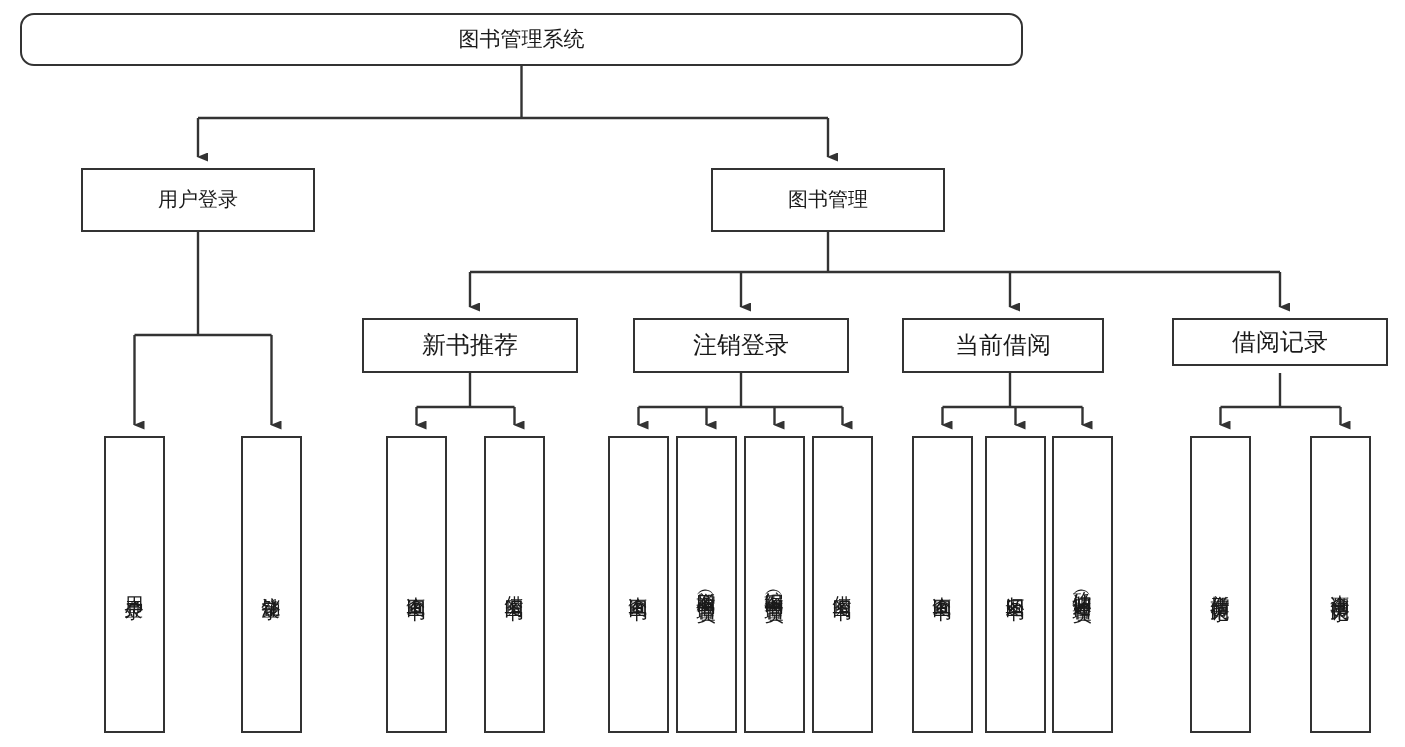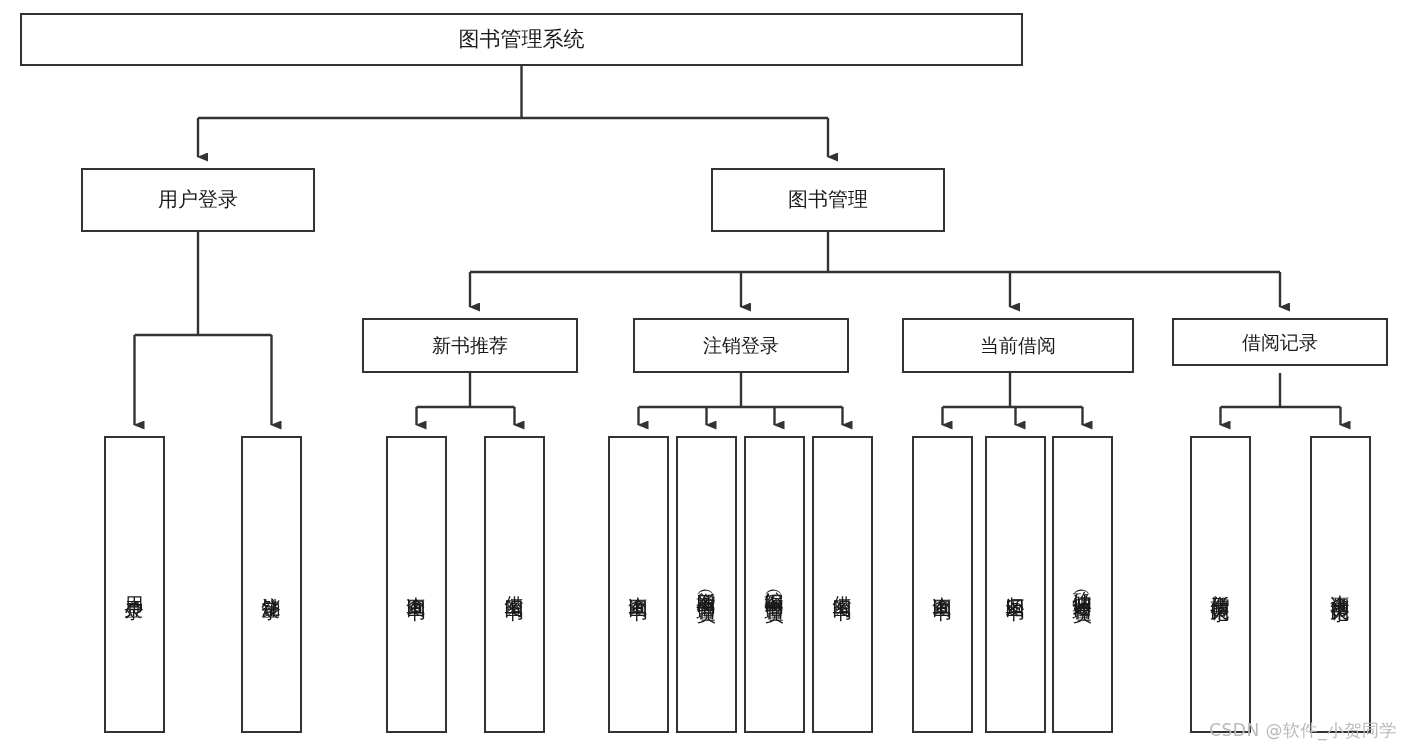--- a/index.html
+++ b/index.html
@@ -31,26 +31,27 @@
     box-sizing: border-box;
     background: #ffffff;
     border: 2px solid #333333;
     display: flex;
     align-items: center;
     justify-content: center;
     color: #1a1a1a;
   }
   .node.root {
     font-size: 21px;
+    border-radius: 14px;
   }
   .node.lvl2 {
     font-size: 20px;
   }
   .node.lvl3 {
-    font-size: 19px;
+    font-size: 24px;
   }
   .node.leaf {
     font-size: 19px;
   }
   .node-label {
     text-align: center;
     line-height: 1.18;
     white-space: pre;
   }
   .node.leaf .node-label {
@@ -126,21 +127,21 @@
       </div>
       <div class="node lvl2" style="left: 711px; top: 168px; width: 234px; height: 64px;">
         <span class="node-label">图书管理</span>
       </div>
       <div class="node lvl3" style="left: 362px; top: 318px; width: 216px; height: 55px;">
         <span class="node-label">新书推荐</span>
       </div>
       <div class="node lvl3" style="left: 633px; top: 318px; width: 216px; height: 55px;">
         <span class="node-label">注销登录</span>
       </div>
-      <div class="node lvl3" style="left: 902px; top: 318px; width: 232px; height: 55px;">
+      <div class="node lvl3" style="left: 902px; top: 318px; width: 202px; height: 55px;">
         <span class="node-label">当前借阅</span>
       </div>
       <div class="node lvl3" style="left: 1172px; top: 318px; width: 216px; height: 48px;">
         <span class="node-label">借阅记录</span>
       </div>
       <div class="node leaf" style="left: 104px; top: 436px; width: 61px; height: 297px;">
         <span class="node-label">用户登录</span>
       </div>
       <div class="node leaf" style="left: 241px; top: 436px; width: 61px; height: 297px;">
         <span class="node-label">注销登录</span>
@@ -173,14 +174,13 @@
         <span class="node-label">确认归还（管理员）</span>
       </div>
       <div class="node leaf" style="left: 1190px; top: 436px; width: 61px; height: 297px;">
         <span class="node-label">新增借阅记录</span>
       </div>
       <div class="node leaf" style="left: 1310px; top: 436px; width: 61px; height: 297px;">
         <span class="node-label">查询借阅记录</span>
       </div>
     </div>
 
-  <div id="watermark">CSDN @软件_小贺同学</div>
 </div>
 
 </body></html>

